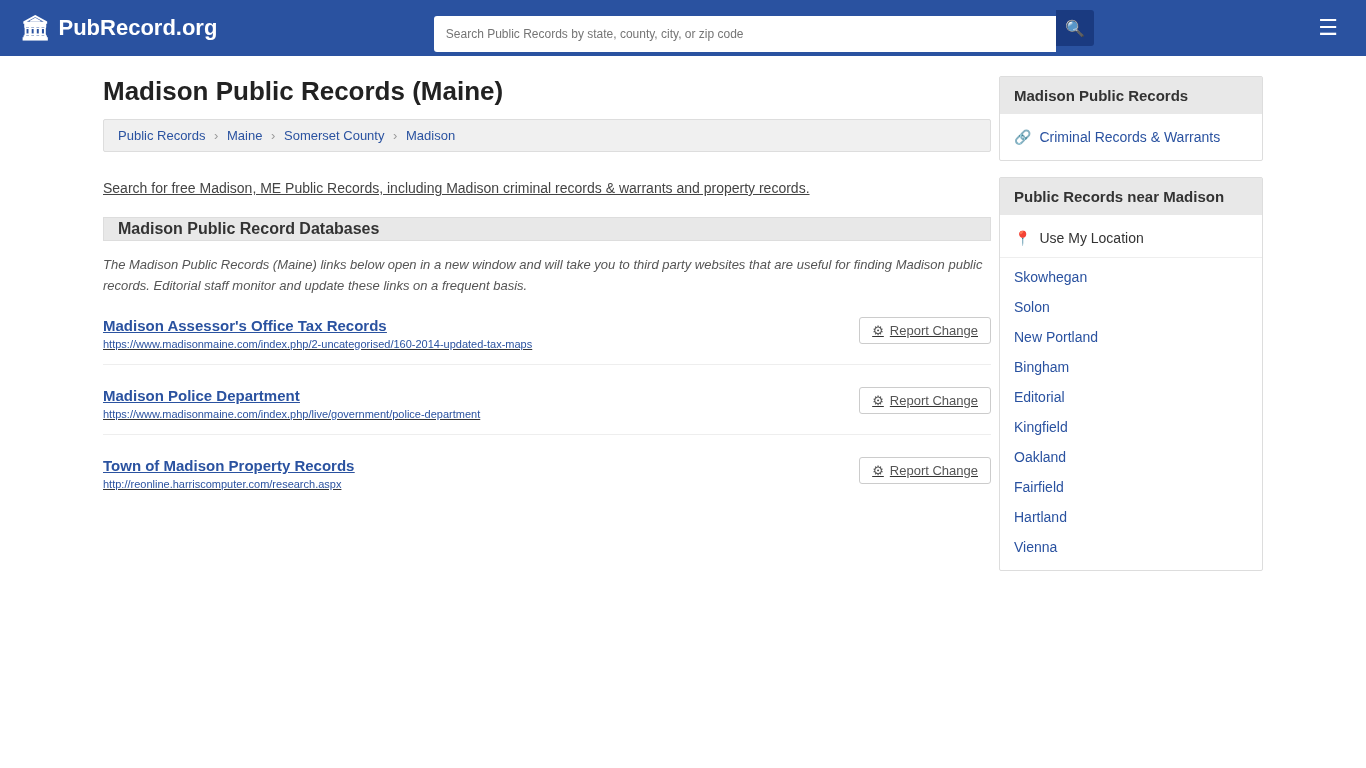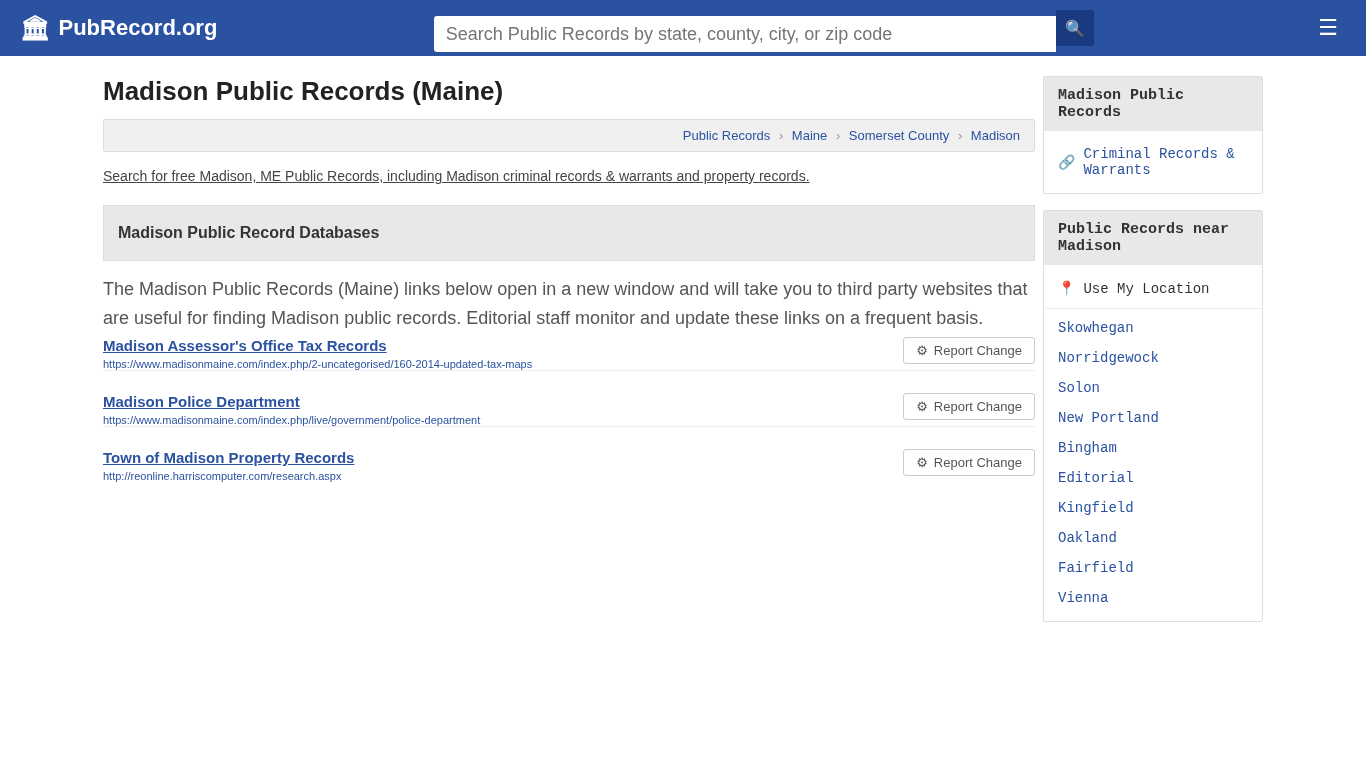--- a/index.html
+++ b/index.html
@@ -30,21 +30,21 @@
       display: flex;
       align-items: center;
       flex: 1;
       max-width: 660px;
       margin: 0 20px;
     }
     .search-bar input {
       width: 100%;
       height: 36px;
       padding: 0 12px;
-      font-size: 18px;
+      font-size: 12px;
       border: none;
       outline: none;
       border-radius: 3px 0 0 3px;
       margin-top: 12px;
     }
     .search-btn {
       background: #1a3a80;
       border: none;
       height: 36px;
       width: 40px;
@@ -75,43 +75,41 @@
       max-width: 1200px;
       margin: 0 auto;
       padding: 20px 20px;
       display: flex;
       gap: 8px;
     }
     .content {
       flex: 1;
     }
     .sidebar {
-      width: 220px;
+      width: 264px;
       flex-shrink: 0;
-      font-family: Liberation Mono, monospace;
     }
 
     
     .page-title {
       font-size: 26px;
       font-weight: bold;
       color: #222;
       margin-bottom: 12px;
     }
 
     
     .breadcrumb {
       background: #f0f0f0;
       padding: 8px 14px;
       border: 1px solid #ddd;
       font-size: 13px;
       color: #555;
-      margin-bottom: 14px;
+      margin-bottom: 26px;
       border-radius: 2px;
-      text-align: right;
     }
     .breadcrumb a {
       color: #2a52a0;
       text-decoration: none;
     }
     .breadcrumb span {
       margin: 0 5px;
       color: #999;
     }
 
@@ -120,40 +118,43 @@
       font-size: 14px;
       color: #444;
       margin-bottom: 18px;
       line-height: 1.5;
       text-decoration: underline;
     }
 
     
     .section-header {
       background: #e8e8e8;
-      padding: 18px 14px;
+      padding: 2px 14px;
       font-size: 16px;
       font-weight: bold;
       color: #333;
       margin-bottom: 14px;
       border: 1px solid #ddd;
     }
 
     
     .section-desc {
-      font-size: 18px;
+      font-size: 13px;
       color: #555;
       line-height: 1.6;
-      margin-bottom: 4px;
+      margin-bottom: 20px;
+      font-style: italic;
     }
 
     
     .record-entry {
       margin-bottom: 22px;
+      padding-bottom: 14px;
       border-bottom: 1px solid #eee;
+      text-decoration: underline;
     }
     .record-entry:last-child {
       border-bottom: none;
     }
     .record-row {
       display: flex;
       align-items: flex-start;
       justify-content: space-between;
     }
     .record-title {
@@ -322,42 +323,42 @@
       <div class="sidebar-box-body">
         <div class="sidebar-item location">
           <span class="sidebar-icon">📍</span>
           <span>Use My Location</span>
         </div>
         <div class="sidebar-divider"></div>
         <div class="sidebar-item">
           <span>Skowhegan</span>
         </div>
         <div class="sidebar-item">
-          <span>Norridgewock</span>
-        </div>
-        <div class="sidebar-item">
           <span>Solon</span>
         </div>
         <div class="sidebar-item">
           <span>New Portland</span>
         </div>
         <div class="sidebar-item">
           <span>Bingham</span>
         </div>
         <div class="sidebar-item">
           <span>Editorial</span>
         </div>
         <div class="sidebar-item">
           <span>Kingfield</span>
         </div>
         <div class="sidebar-item">
           <span>Oakland</span>
         </div>
         <div class="sidebar-item">
           <span>Fairfield</span>
+        </div>
+        <div class="sidebar-item">
+          <span>Hartland</span>
         </div>
         <div class="sidebar-item">
           <span>Vienna</span>
         </div>
       </div>
     </div>
   </div>
 </div>
 
 </body></html>

